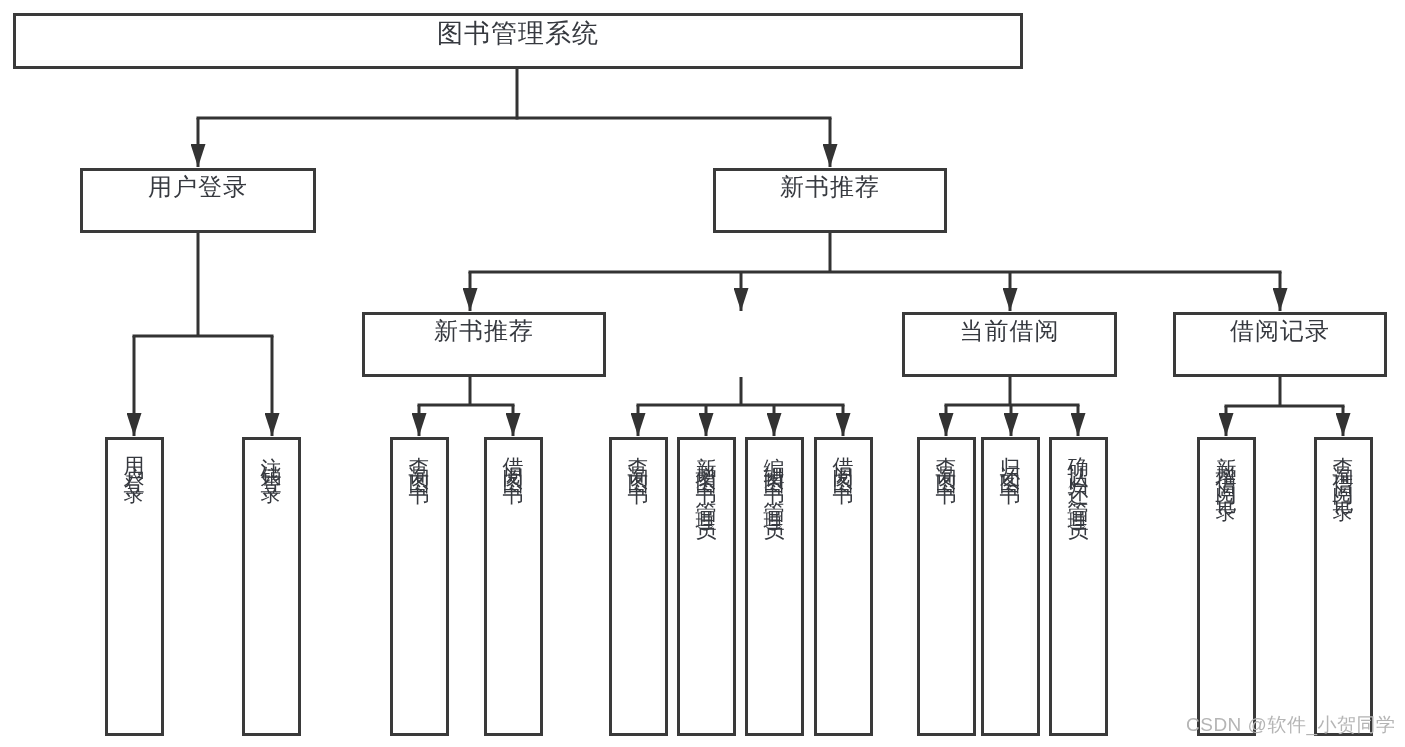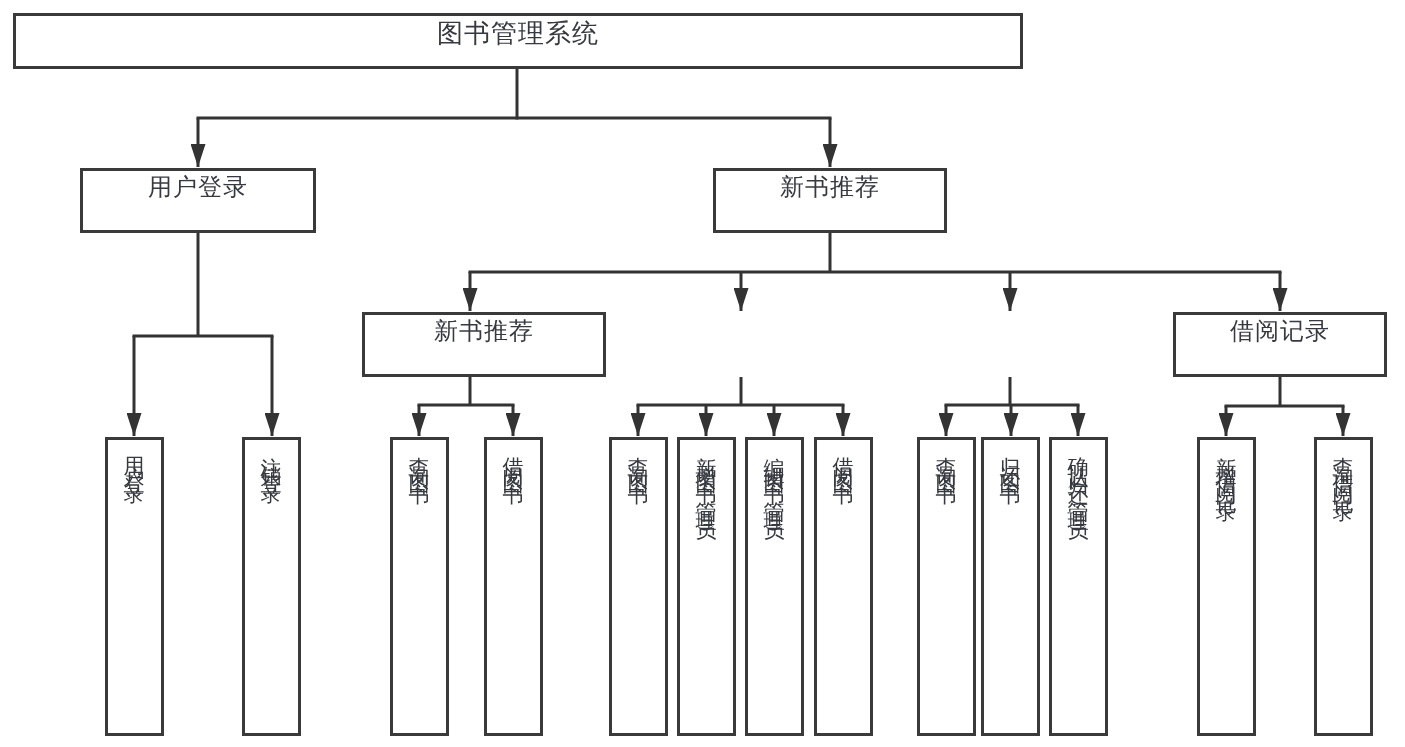--- a/index.html
+++ b/index.html
@@ -140,20 +140,23 @@
   <div class="node" id="box-user-login">
     <span class="h-label">用户登录</span>
   </div>
   <div class="node" id="box-book-mgmt">
     <span class="h-label">新书推荐</span>
   </div>
 
   <div class="node" id="box-recommend">
     <span class="h-label">新书推荐</span>
   </div>
+  <div class="node" id="box-current">
+    <span class="h-label">当前借阅</span>
+  </div>
   <div class="node" id="box-record">
     <span class="h-label">借阅记录</span>
   </div>
 
   <div class="node leaf" id="leaf-login">
     <span class="v-label">用户登录</span>
   </div>
   <div class="node leaf" id="leaf-logout">
     <span class="v-label">注销登录</span>
   </div>
@@ -184,14 +187,15 @@
   <div class="node leaf" id="leaf-cur-confirm">
     <span class="v-label">确认归还（管理员）</span>
   </div>
   <div class="node leaf" id="leaf-recadd">
     <span class="v-label">新增借阅记录</span>
   </div>
   <div class="node leaf" id="leaf-recquery">
     <span class="v-label">查询借阅记录</span>
   </div>
 
+  <div id="watermark">CSDN @软件_小贺同学</div>
 
 </div>
 
 </body></html>

